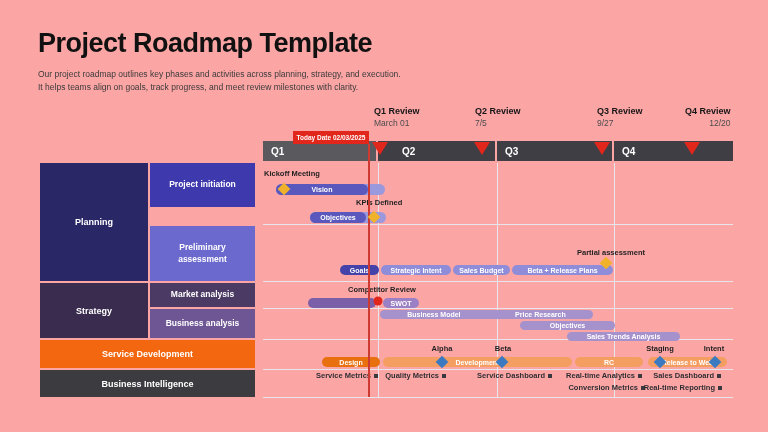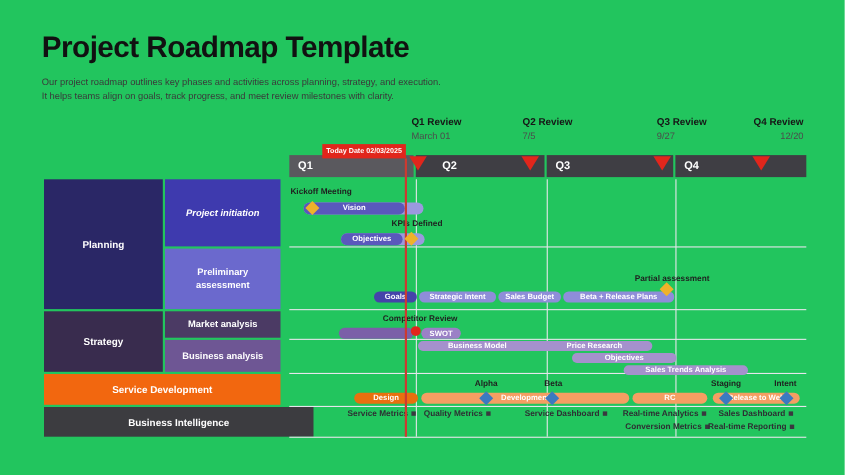--- a/index.html
+++ b/index.html
@@ -1,16 +1,16 @@
 <!DOCTYPE html>
 <html><head>
 <meta charset="utf-8">
 <style>
   html,body{margin:0;padding:0;background:#fff;}
-  .stage{position:relative;width:768px;height:432px;background:#22c55e;overflow:hidden;
+  .stage{position:relative;width:768px;height:432px;background:#fca5a5;overflow:hidden;
          font-family:"Liberation Sans","DejaVu Sans",sans-serif;}
   
   .title{position:absolute;left:38px;top:28px;font-size:27px;letter-spacing:-0.5px;color:#111;white-space:nowrap;}
   .title .b{font-weight:800;}
   .title .r{font-weight:600;}
   .subtitle{position:absolute;left:38px;top:68px;font-size:8.5px;line-height:12.5px;color:#3a3a3a;}
   
   .review{position:absolute;top:106px;white-space:nowrap;}
   .review .rt{font-size:9px;font-weight:700;color:#161616;}
   .review .rd{font-size:8.5px;color:#4c4c4c;margin-top:2px;}
@@ -97,27 +97,27 @@
       <div class="review" style="left: 597px;">
         <div class="rt">Q3 Review</div>
         <div class="rd">9/27</div>
       </div>
       <div class="tri" style="left: 692px;"></div>
       <div class="review" style="left: 685px; text-align: right;">
         <div class="rt">Q4 Review</div>
         <div class="rd">12/20</div>
       </div>
       <div class="cell phase" style="left: 40px; top: 163px; width: 108px; height: 118px; background: rgb(42, 39, 102);">Planning</div>
-      <div class="cell activity" style="left: 150px; top: 163px; width: 105px; height: 61px; background: rgb(62, 58, 174); font-style: italic;">Project initiation</div>
+      <div class="cell activity" style="left: 150px; top: 163px; width: 105px; height: 44px; background: rgb(62, 58, 174);">Project initiation</div>
       <div class="cell activity" style="left: 150px; top: 226px; width: 105px; height: 55px; background: rgb(107, 105, 205);">Preliminary assessment</div>
       <div class="cell phase" style="left: 40px; top: 283px; width: 108px; height: 55px; background: rgb(57, 44, 78);">Strategy</div>
       <div class="cell activity" style="left: 150px; top: 283px; width: 105px; height: 24px; background: rgb(75, 58, 100);">Market analysis</div>
       <div class="cell activity" style="left: 150px; top: 309px; width: 105px; height: 29px; background: rgb(110, 86, 148);">Business analysis</div>
       <div class="cell band" style="left: 40px; top: 340px; width: 215px; height: 28px; background: rgb(242, 103, 15);">Service Development</div>
-      <div class="cell band" style="left: 40px; top: 370px; width: 245px; height: 27px; background: rgb(60, 60, 64);">Business Intelligence</div>
+      <div class="cell band" style="left: 40px; top: 370px; width: 215px; height: 27px; background: rgb(60, 60, 64);">Business Intelligence</div>
       <div class="bar" style="left: 276px; top: 184px; width: 109px; height: 11px; background: rgb(155, 153, 222);">
         <div class="fill" style="width: 92px; background: rgb(90, 88, 188);"></div>
         <div class="lbl-on-fill" style="width: 92px;">Vision</div>
       </div>
       <div class="bar" style="left: 310px; top: 212px; width: 76px; height: 11px; background: rgb(155, 153, 222);">
         <div class="fill" style="width: 56px; background: rgb(90, 88, 188);"></div>
         <div class="lbl-on-fill" style="width: 56px;">Objectives</div>
       </div>
       <div class="bar" style="left: 340px; top: 265px; width: 39px; height: 10px; background: rgb(69, 67, 170);">
         <span class="lbl">Goals</span>

